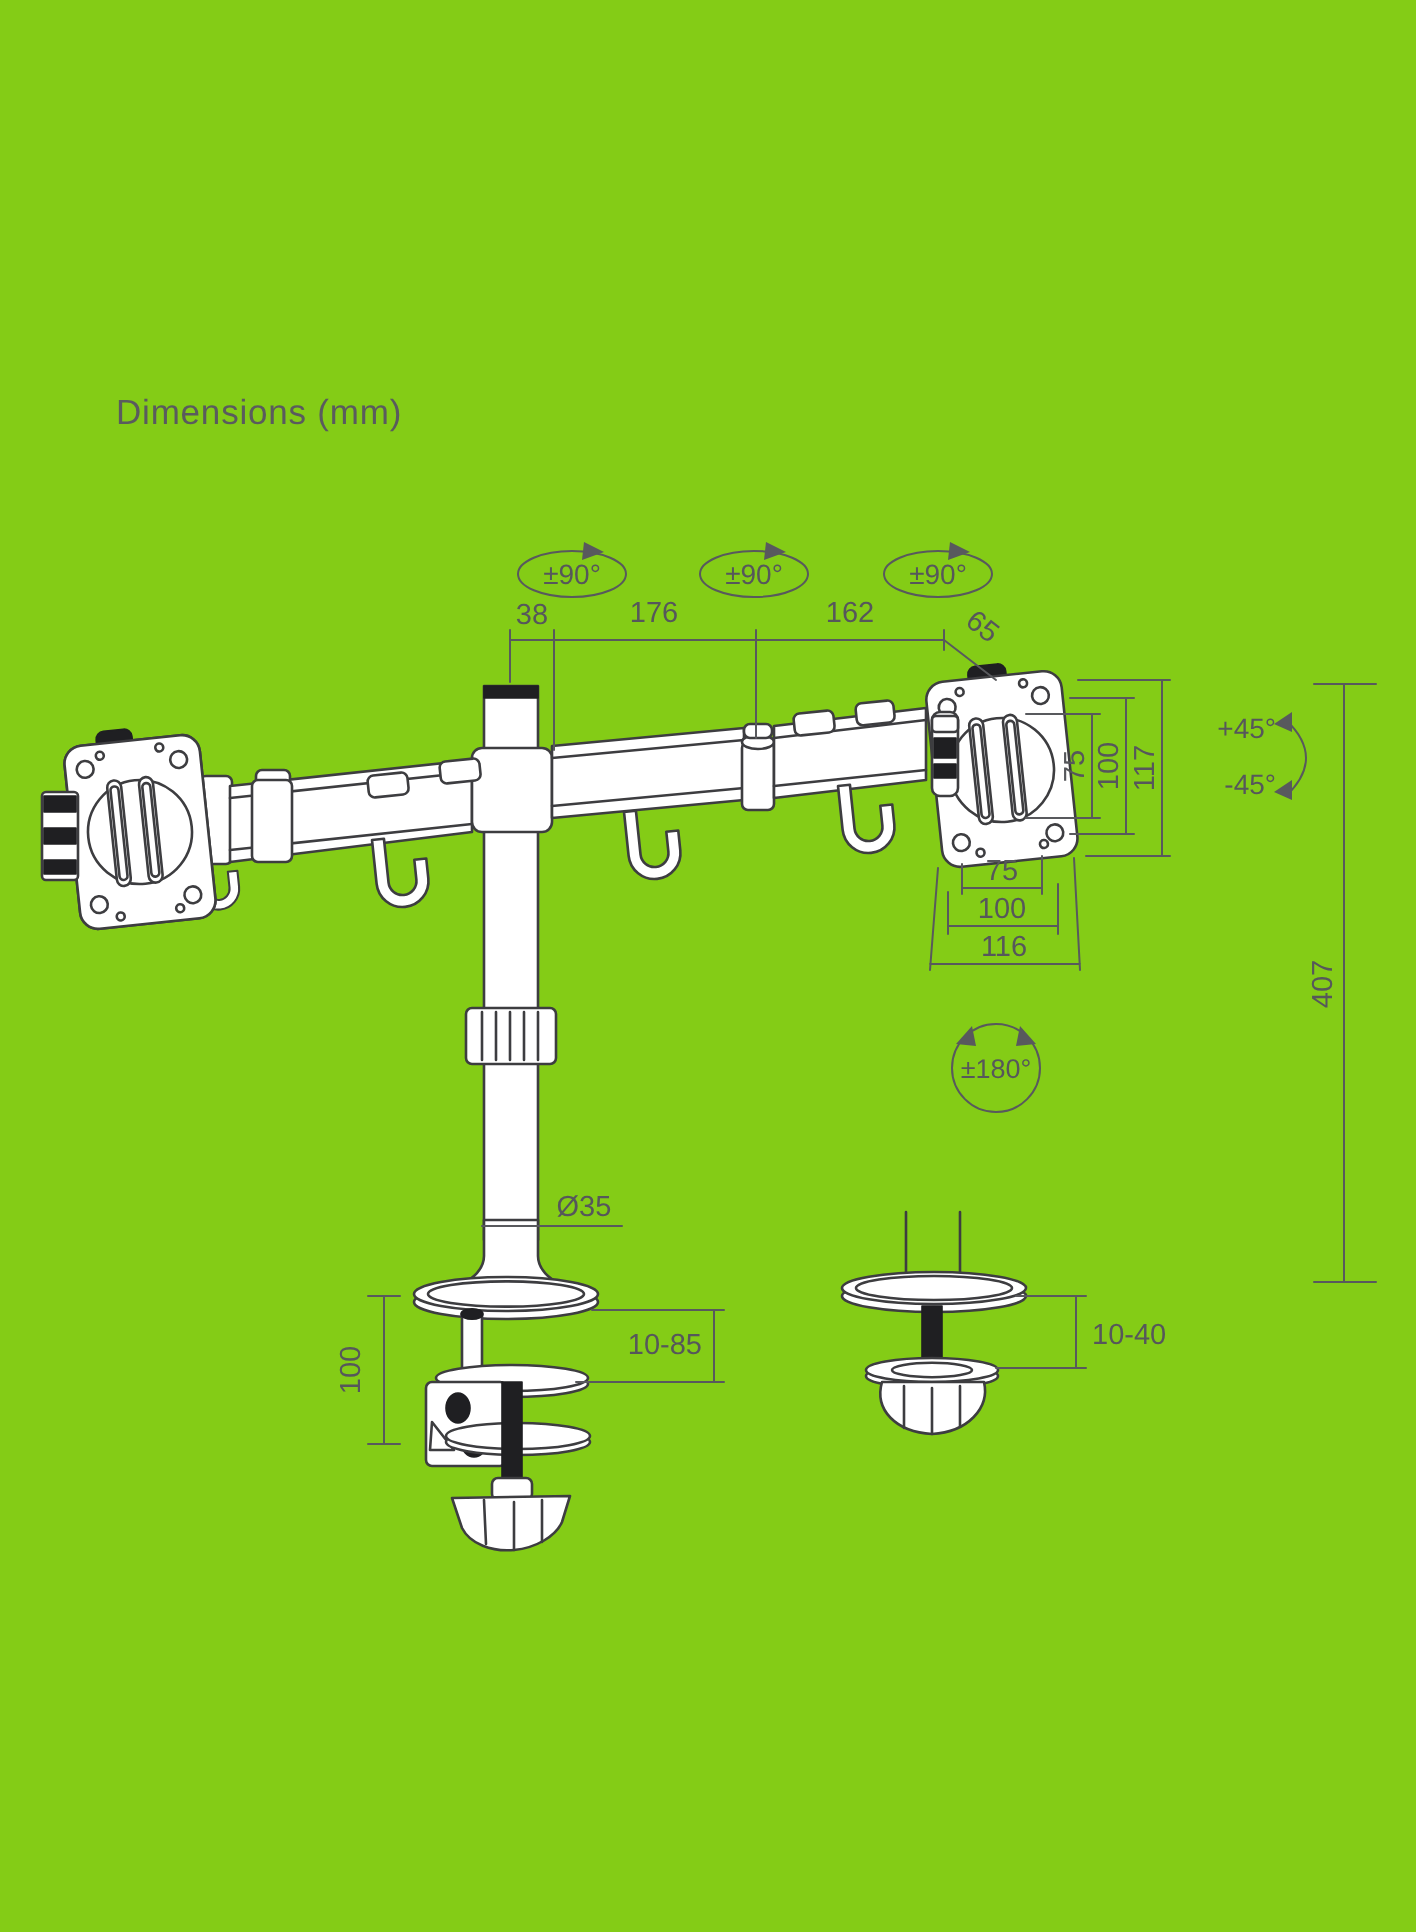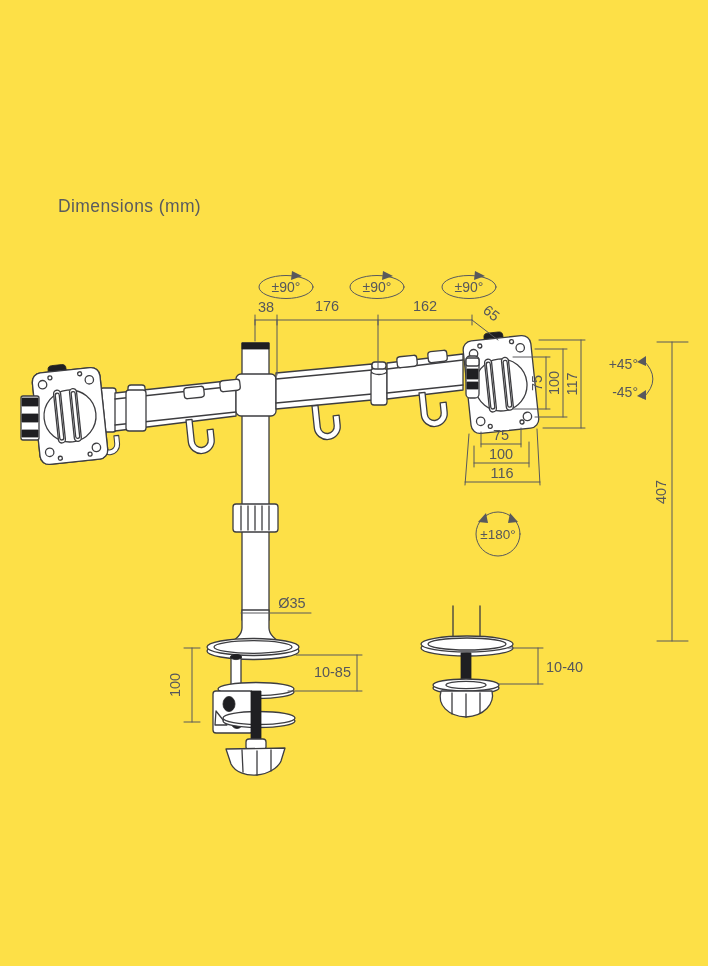--- a/index.html
+++ b/index.html
@@ -1,16 +1,16 @@
 <!DOCTYPE html>
 <html><head>
 <meta charset="utf-8">
 <style>
   html,body{margin:0;padding:0;background:#fff;}
-  .page{position:relative;width:708px;height:966px;background:#fde047;overflow:hidden;}
+  .page{position:relative;width:708px;height:966px;background:#84cc16;overflow:hidden;}
   svg{display:block;}
   svg text{font-family:"Liberation Sans", sans-serif;fill:#56575b;font-size:14.5px;}
   .t-title{font-size:17.5px;fill:#5a5b5e;letter-spacing:.4px;}
   .t-rot{font-size:14px;}
   .t-swivel{font-size:13.5px;}
   .hw{fill:none;stroke:#3d3d40;stroke-width:1.3;stroke-linejoin:round;stroke-linecap:round;}
   .hww{fill:#ffffff;stroke:#3d3d40;stroke-width:1.3;stroke-linejoin:round;stroke-linecap:round;}
   .blk{fill:#1f1f22;stroke:#1f1f22;stroke-width:.8;stroke-linejoin:round;}
   .dim{fill:none;stroke:#58595d;stroke-width:1;stroke-linecap:round;}
   .arw{fill:#58595d;stroke:none;}

